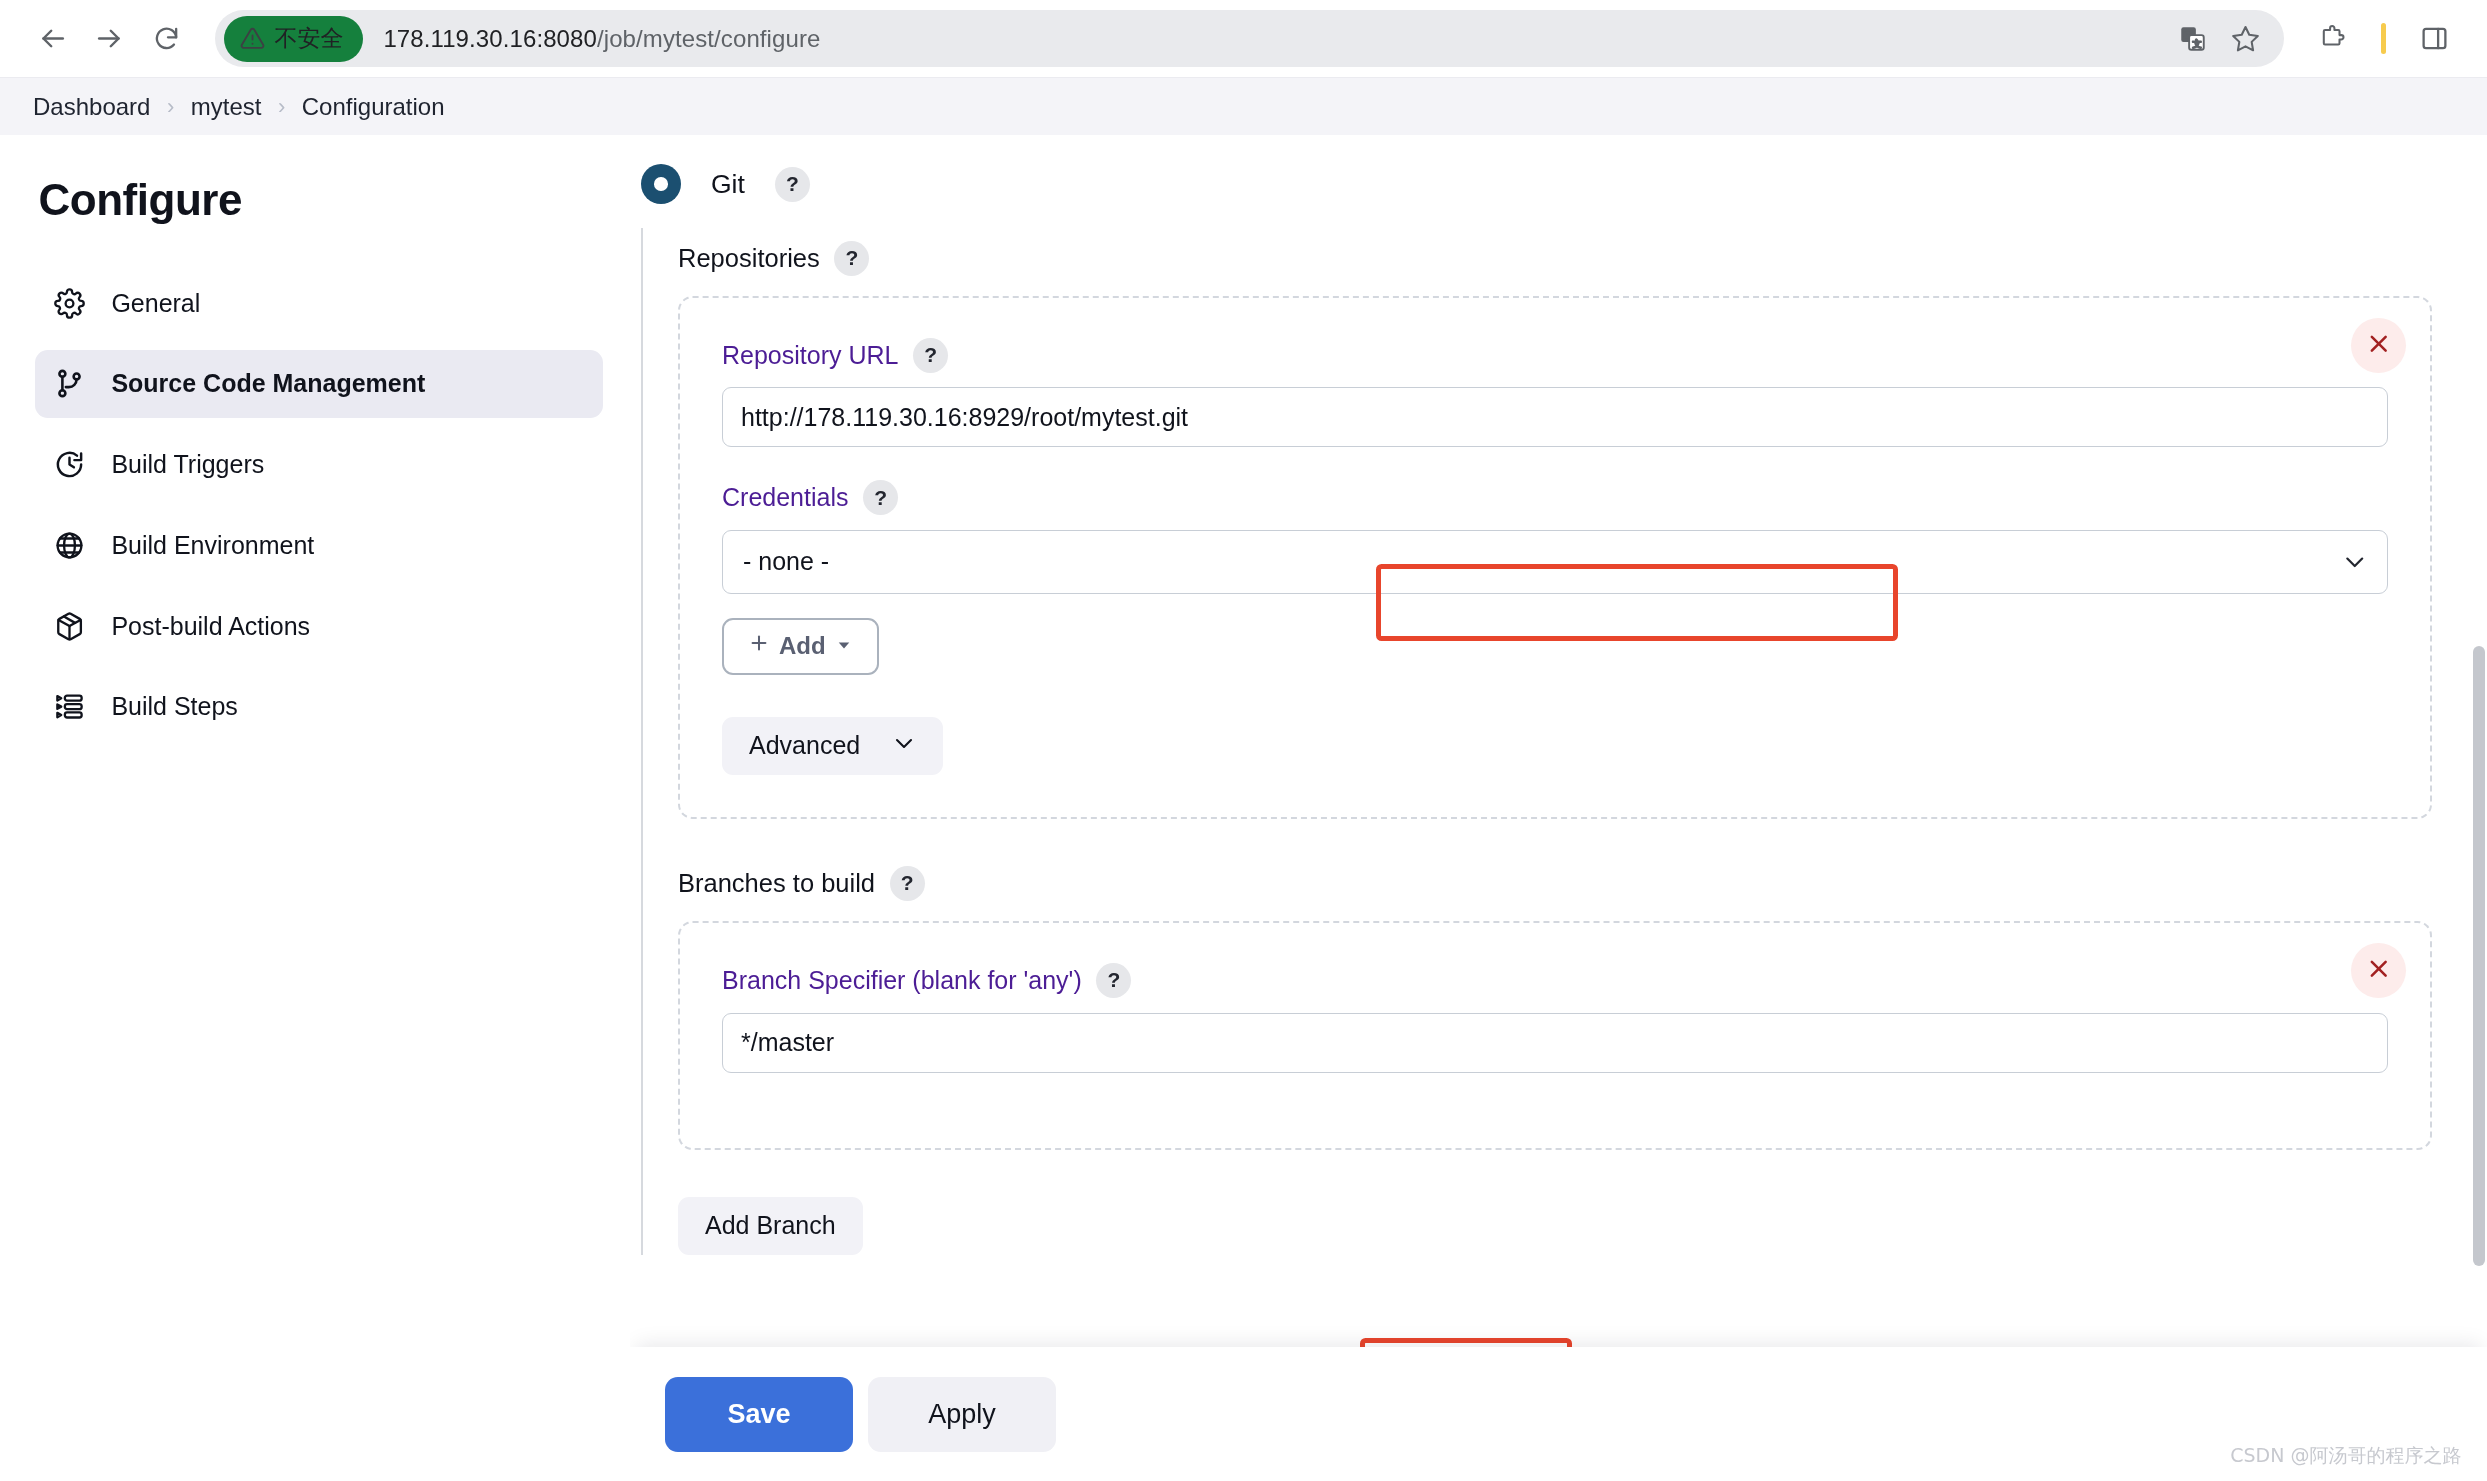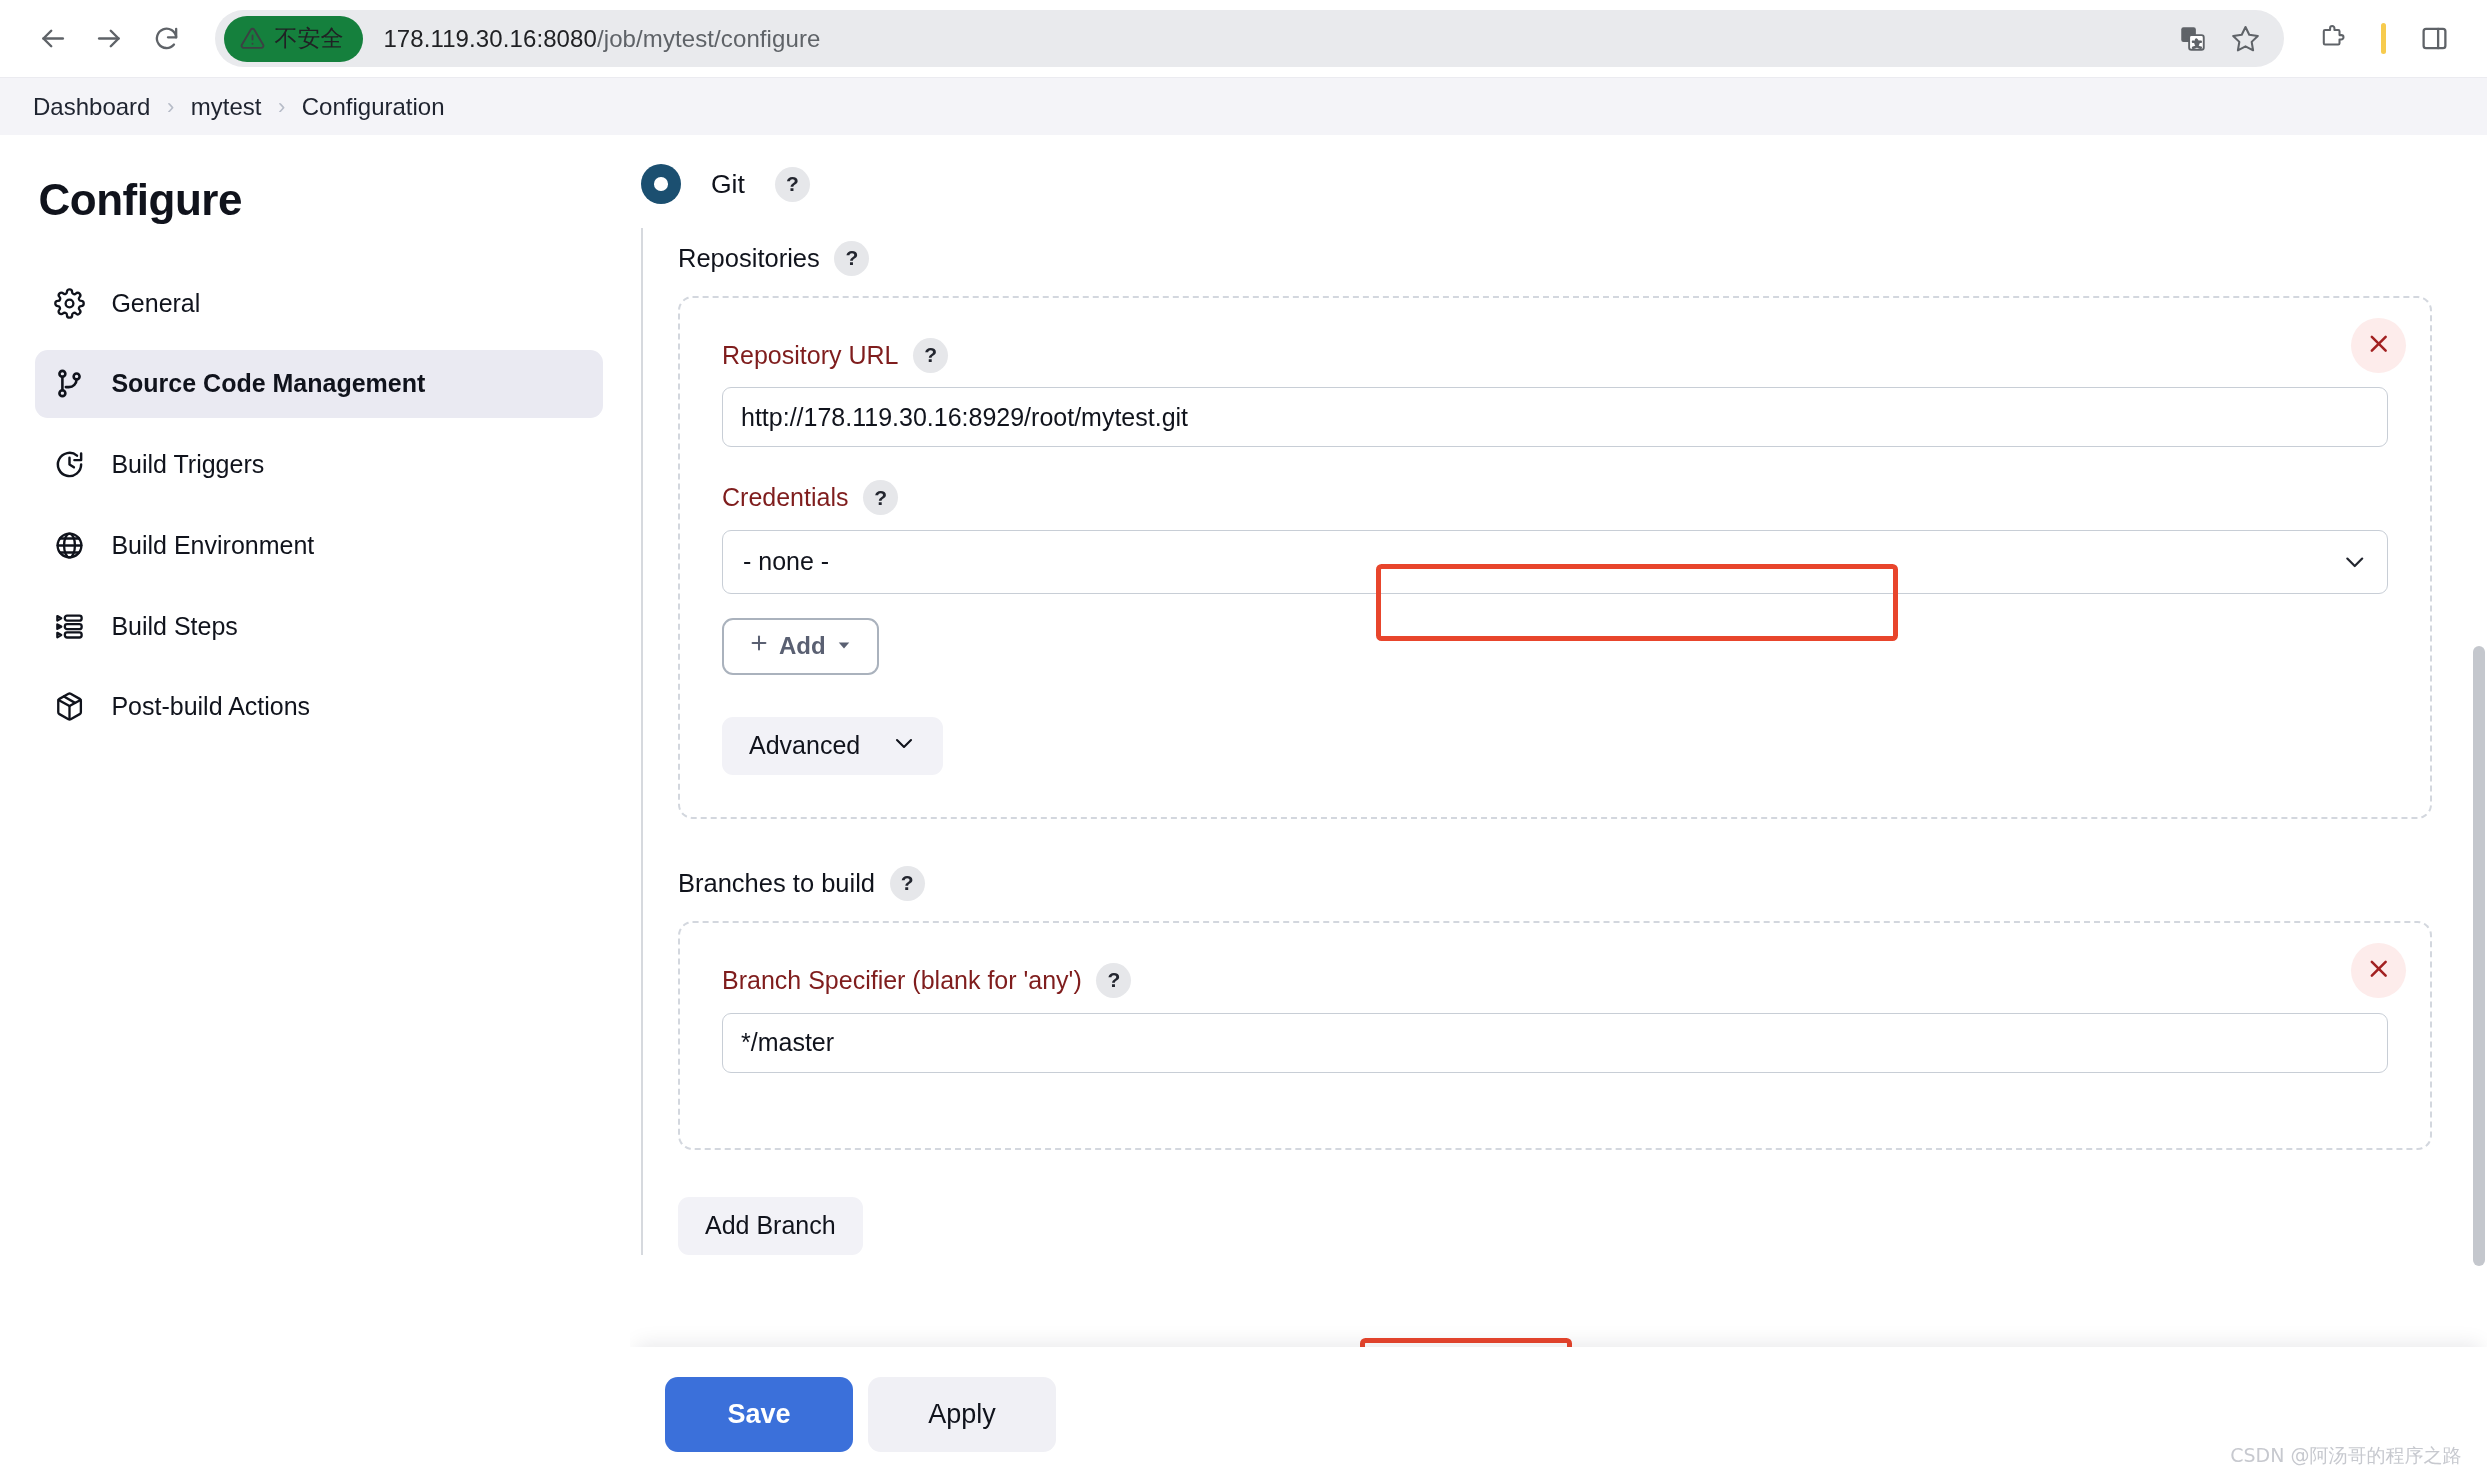--- a/index.html
+++ b/index.html
@@ -266,21 +266,21 @@
   }
 
   .sub-label-row {
     display: flex;
     align-items: center;
     gap: 14.6px;
     margin-bottom: 14.6px;
   }
   .sub-label {
     font-size: 25px;
-    color: #7f1d1d;
+    color: #4c1d95;
     white-space: nowrap;
   }
 
   .txt-input {
     width: 100%;
     height: 60px;
     border: 1.8px solid #c8ced6;
     border-radius: 9px;
     background: #ffffff;
     font-size: 25px;
@@ -557,41 +557,41 @@
           <ellipse cx="12" cy="12" rx="4.2" ry="9.2"></ellipse>
           <path d="M4.6 6.6h14.8M4.6 17.4h14.8"></path>
         </svg>
       </span>
       <span class="lbl">Build Environment</span>
     </div>
 
     <div class="side-item">
       <span class="ico">
         <svg width="31" height="31" viewBox="0 0 24 24" fill="none" stroke="currentColor" stroke-width="1.8" stroke-linecap="round" stroke-linejoin="round">
+          <path d="M20.8 7.6v8.8a1.7 1.7 0 0 1-.9 1.5l-7 3.9a1.7 1.7 0 0 1-1.7 0l-7-3.9a1.7 1.7 0 0 1-.9-1.5V7.6a1.7 1.7 0 0 1 .9-1.5l7-3.9a1.7 1.7 0 0 1 1.7 0l7 3.9a1.7 1.7 0 0 1 .9 1.5z"></path>
+          <polyline points="3.5 6.9 12 11.7 20.5 6.9"></polyline>
+            <line x1="12" y1="21.6" x2="12" y2="11.7"></line>
+          <line x1="7.7" y1="4.3" x2="16.3" y2="9.2"></line>
+        </svg>
+      </span>
+      <span class="lbl">Post-build Actions</span>
+    </div>
+
+    <div class="side-item">
+      <span class="ico">
+        <svg width="31" height="31" viewBox="0 0 24 24" fill="none" stroke="currentColor" stroke-width="1.8" stroke-linecap="round" stroke-linejoin="round">
           <rect x="8.4" y="3.6" width="13" height="3.9" rx="1.7"></rect>
           <rect x="8.4" y="10.1" width="13" height="3.9" rx="1.7"></rect>
           <rect x="8.4" y="16.6" width="13" height="3.9" rx="1.7"></rect>
           <polygon points="2.6,3.9 5.6,5.6 2.6,7.3" fill="none"></polygon>
           <polygon points="2.6,10.4 5.6,12.1 2.6,13.8" fill="none"></polygon>
           <polygon points="2.6,16.9 5.6,18.6 2.6,20.3" fill="none"></polygon>
         </svg>
       </span>
       <span class="lbl">Build Steps</span>
-    </div>
-
-    <div class="side-item">
-      <span class="ico">
-        <svg width="31" height="31" viewBox="0 0 24 24" fill="none" stroke="currentColor" stroke-width="1.8" stroke-linecap="round" stroke-linejoin="round">
-          <path d="M20.8 7.6v8.8a1.7 1.7 0 0 1-.9 1.5l-7 3.9a1.7 1.7 0 0 1-1.7 0l-7-3.9a1.7 1.7 0 0 1-.9-1.5V7.6a1.7 1.7 0 0 1 .9-1.5l7-3.9a1.7 1.7 0 0 1 1.7 0l7 3.9a1.7 1.7 0 0 1 .9 1.5z"></path>
-          <polyline points="3.5 6.9 12 11.7 20.5 6.9"></polyline>
-            <line x1="12" y1="21.6" x2="12" y2="11.7"></line>
-          <line x1="7.7" y1="4.3" x2="16.3" y2="9.2"></line>
-        </svg>
-      </span>
-      <span class="lbl">Post-build Actions</span>
     </div>
   </div>
 
   <div class="main">
     <div class="main-inner">
 
       <div class="radio-row">
         <span class="radio-dot">
             <i></i>
           </span>

